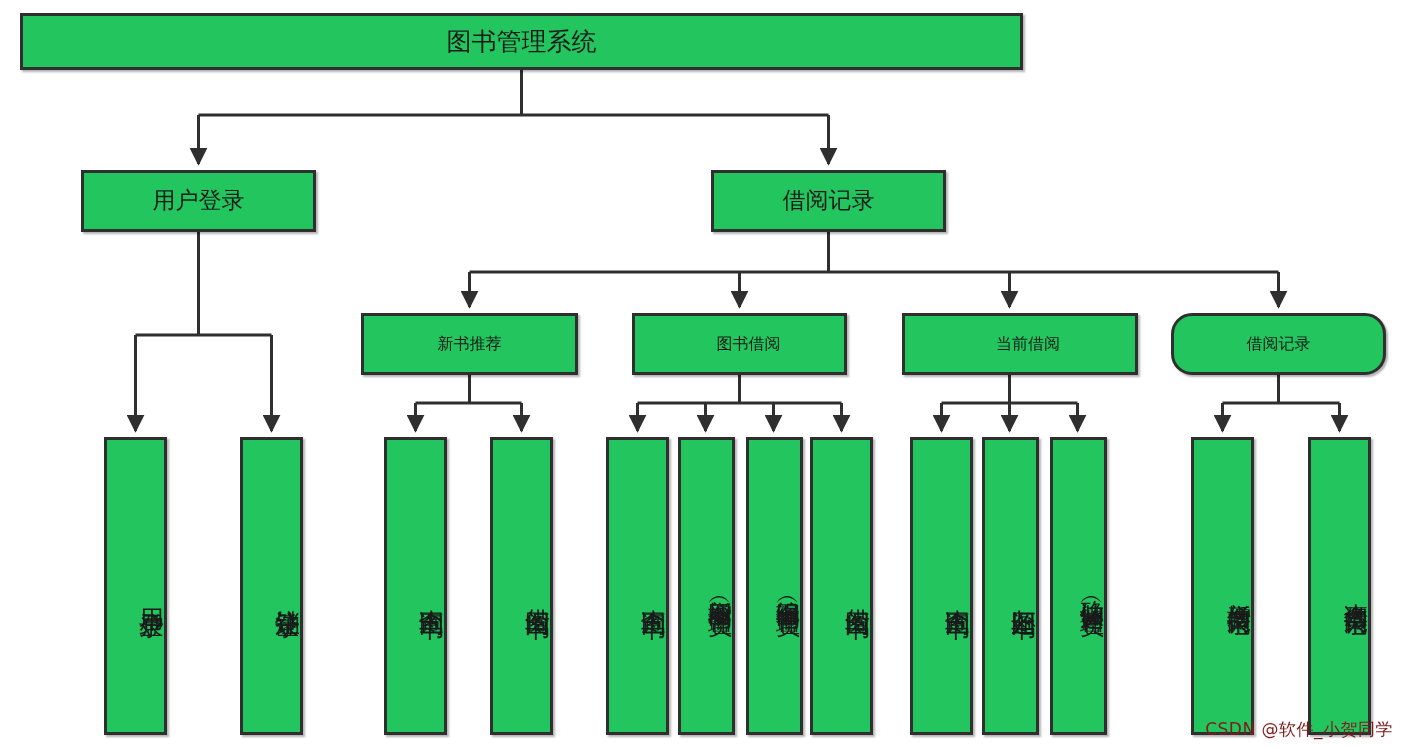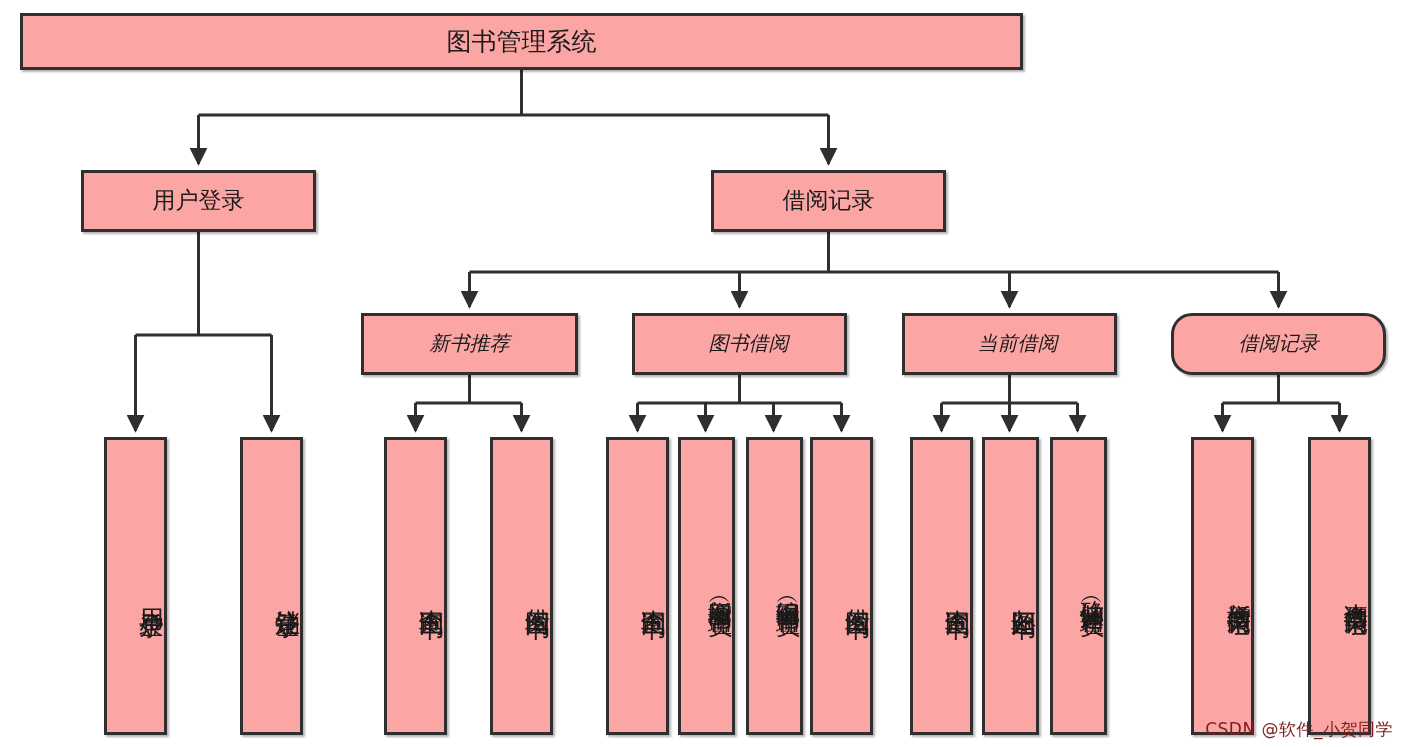--- a/index.html
+++ b/index.html
@@ -21,33 +21,33 @@
     position:absolute;
     left:0; top:0;
     width:1405px;
     height:747px;
     pointer-events:none;
   }
   
   .node{
     position:absolute;
     box-sizing:border-box;
-    background:#fca5a5;
+    background:#22c55e;
     border:3px solid #2f2f2f;
     box-shadow:2px 2px 2px rgba(0,0,0,0.30);
     display:flex;
     align-items:center;
     justify-content:center;
     text-align:center;
     line-height:1.18;
     color:#1a1a1a;
   }
   .node-root{ font-size:25px; }
   .node-l2{   font-size:23px; }
-  .node-l3{   font-size:20px;font-style:italic; }
+  .node-l3{   font-size:16px; }
   
   .node-leaf{
     font-size:25px;
     writing-mode:vertical-rl;
     text-orientation:upright;
     align-items:flex-start;
     justify-content:center;
     padding-top:14px;
     letter-spacing:2px;
     line-height:1.05;
@@ -120,21 +120,21 @@
     </g>
   </svg>
 
   <div class="node node-root" style="left:20px;  top:13px;  width:1003px; height:57px;">图书管理系统</div>
 
   <div class="node node-l2" style="left:81px;  top:170px; width:235px; height:62px;">用户登录</div>
   <div class="node node-l2" style="left:711px; top:170px; width:235px; height:62px;">借阅记录</div>
 
   <div class="node node-l3" style="left:361px;  top:313px; width:217px; height:62px;">新书推荐</div>
   <div class="node node-l3" style="left:632px;  top:313px; width:215px; height:62px;padding-left:18px;">图书借阅</div>
-  <div class="node node-l3" style="left:902px;  top:313px; width:215px; height:62px;padding-left:16px;">当前借阅</div>
+  <div class="node node-l3" style="left:902px;  top:313px; width:236px; height:62px;padding-left:16px;">当前借阅</div>
   <div class="node node-l3" style="left:1171px; top:313px; width:215px; height:62px;border-radius:21px;">借阅记录</div>
 
   <div class="node node-leaf" style="left:104px; top:437px; width:63px; height:298px;">用户登录</div>
   <div class="node node-leaf" style="left:240px; top:437px; width:63px; height:298px;">注销登录</div>
 
   <div class="node node-leaf" style="left:384px; top:437px; width:63px; height:298px;">查询图书</div>
   <div class="node node-leaf" style="left:490px; top:437px; width:63px; height:298px;">借阅图书</div>
 
   <div class="node node-leaf" style="left:606px; top:437px; width:63px; height:298px;">查询图书</div>
   <div class="node node-leaf tall-text" style="left:678px; top:437px; width:57px; height:298px;">新增图书（管理员）</div>

